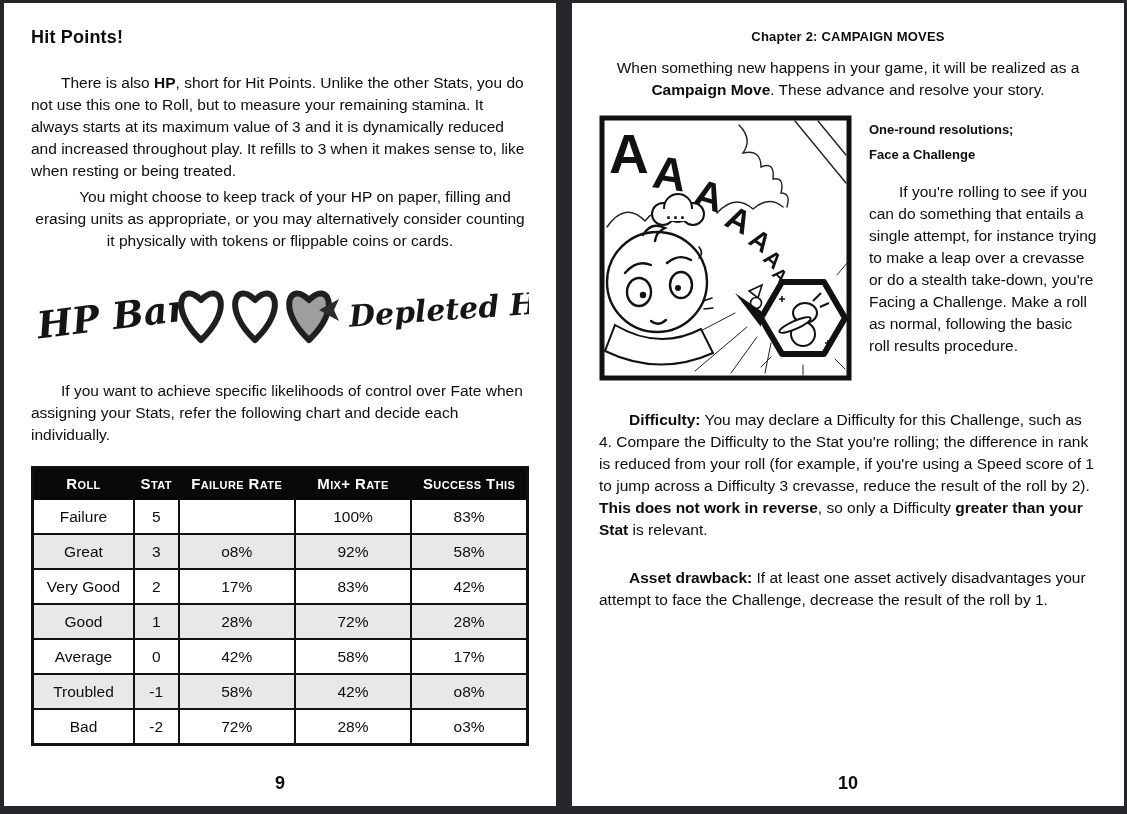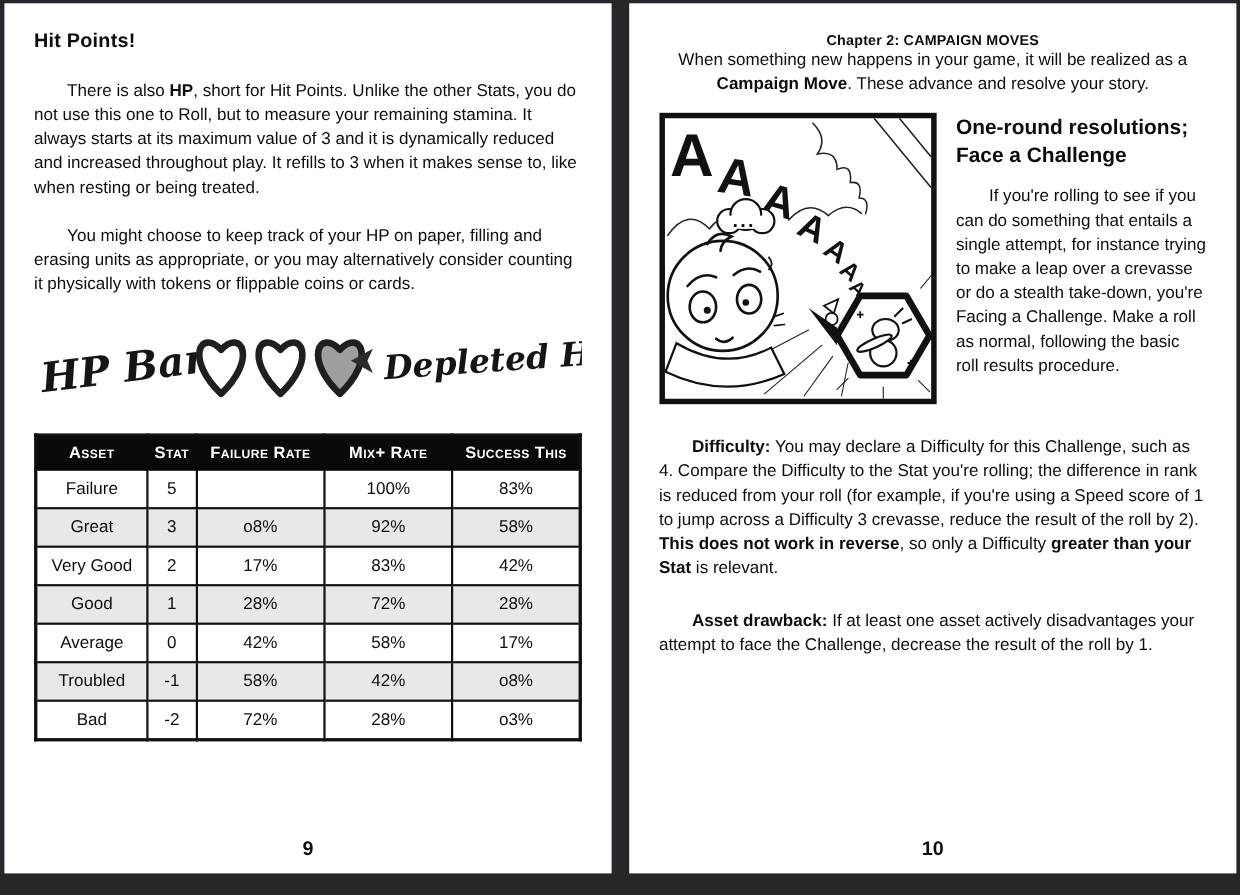--- a/index.html
+++ b/index.html
@@ -5,37 +5,37 @@
   html,body{margin:0;padding:0;}
   body{
     width:1127px;height:814px;overflow:hidden;
     background:#26262b;
     font-family:"Liberation Sans",sans-serif;
     color:#0d0d0d;
   }
   .spread{
     display:flex;gap:16px;box-sizing:border-box;
     width:1127px;height:814px;
-    padding:3px 3px 20px 4px;
+    padding:3px 3px 8px 4px;
   }
   .page{
     background:#ffffff;flex:1;position:relative;
     box-sizing:border-box;padding:20px 27px;
   }
   .section-heading{
     font-size:18px;font-weight:bold;margin:4px 0 0 0;letter-spacing:.2px;
   }
   .chapter-heading{
     font-size:13px;font-weight:bold;margin:6px 0 0 0;text-align:center;letter-spacing:.2px;
   }
   p{font-size:15.5px;line-height:22px;margin:0;}
   .indent{text-indent:30px;}
   .p-top-lg{margin-top:24px;}
-  .p-top{margin-top:22px;}
-  .intro{text-align:center;padding:0 6px;}
+  .p-top{margin-top:4px;text-align:center;}
+  .intro{text-align:center;margin-top:13px;padding:0 6px;}
   b{font-weight:bold;}
   .hp-illustration{margin-top:20px;height:84px;}
   .stats-table{
     border-collapse:collapse;width:100%;margin-top:20px;
     border:3px solid #111;table-layout:fixed;
   }
   .stats-table th{
     background:#090909;color:#ffffff;
     font-variant:small-caps;font-weight:bold;font-size:15px;
     padding:6px 2px;border:2px solid #090909;letter-spacing:.4px;
@@ -46,21 +46,21 @@
   }
   .stats-table tbody tr:nth-child(even){background:#e8e8e8;}
   .page-num{
     position:absolute;bottom:12px;left:0;right:0;
     text-align:center;font-weight:bold;font-size:18px;
   }
   .panel-row{display:flex;gap:17px;margin-top:14px;}
   .panel-svg{flex:0 0 253px;}
   .side-col{flex:1;min-width:0;}
   .col-heading{
-    font-size:19px;font-weight:bold;line-height:25px;margin:2px 0 0 0;
+    font-size:13px;font-weight:bold;line-height:25px;margin:2px 0 0 0;
   }
   .side-col p{margin-top:14px;}
   svg text.brush{font-family:"DejaVu Serif",serif;font-style:italic;font-weight:bold;fill:#151515;}
 </style>
 </head>
 <body>
 
 <div class="spread">
 
   <div class="page">
@@ -79,32 +79,33 @@
           <path d="M0,27 C-33,-4 -19,-33 0,-13 C19,-33 33,-4 0,27 Z" transform="translate(224,41)" fill="#ffffff" stroke="#1f1f1f" stroke-width="6" stroke-linejoin="round"></path>
         </g>
         <g>
           <path d="M0,27 C-33,-4 -19,-33 0,-13 C19,-33 33,-4 0,27 Z" transform="translate(278,41)" fill="#9e9e9e" stroke="#1f1f1f" stroke-width="6" stroke-linejoin="round"></path>
         </g>
         <polygon points="288,38 308,27 303,38 308,49" fill="#2c2c2c"></polygon>
         <text class="brush" x="318" y="49" font-size="30" transform="rotate(-4 400 42)">Depleted HP</text>
       </svg>
     </div>
 
+    <p class="indent p-top-lg">If you want to achieve specific likelihoods of control over Fate when assigning your Stats, refer the following chart and decide each individually.</p>
 
     <table class="stats-table">
       <colgroup>
         <col style="width:20.5%">
           <col style="width:9%">
           <col style="width:23.5%">
         <col style="width:23.5%">
           <col style="width:23.5%">
       </colgroup>
       <thead>
           <tr>
-            <th>Asset</th>
+            <th>Roll</th>
             <th>Stat</th>
             <th>Failure Rate</th>
             <th>Mix+ Rate</th>
             <th>Success This</th>
           </tr>
         </thead>
       <tbody>
           <tr>
             <td>Failure</td>
             <td>5</td>

